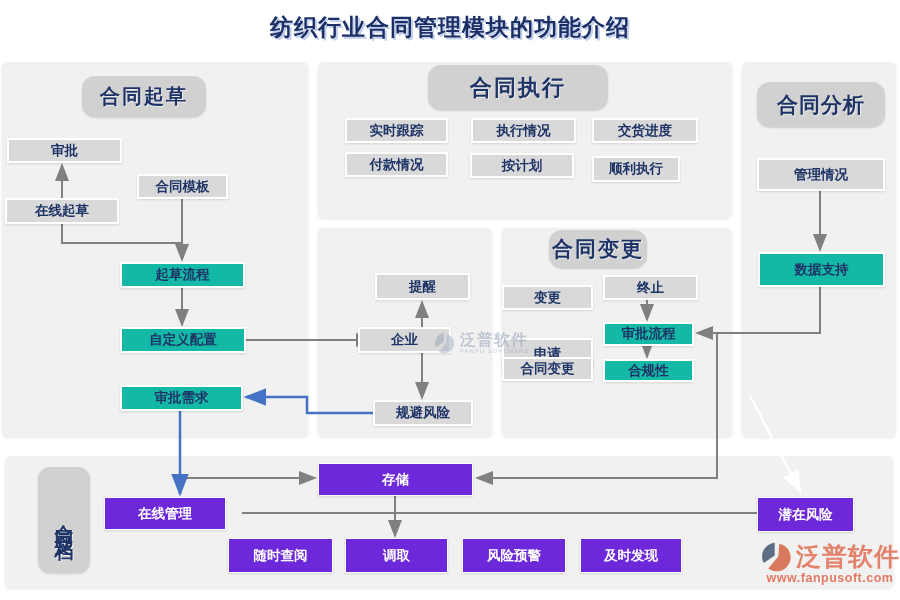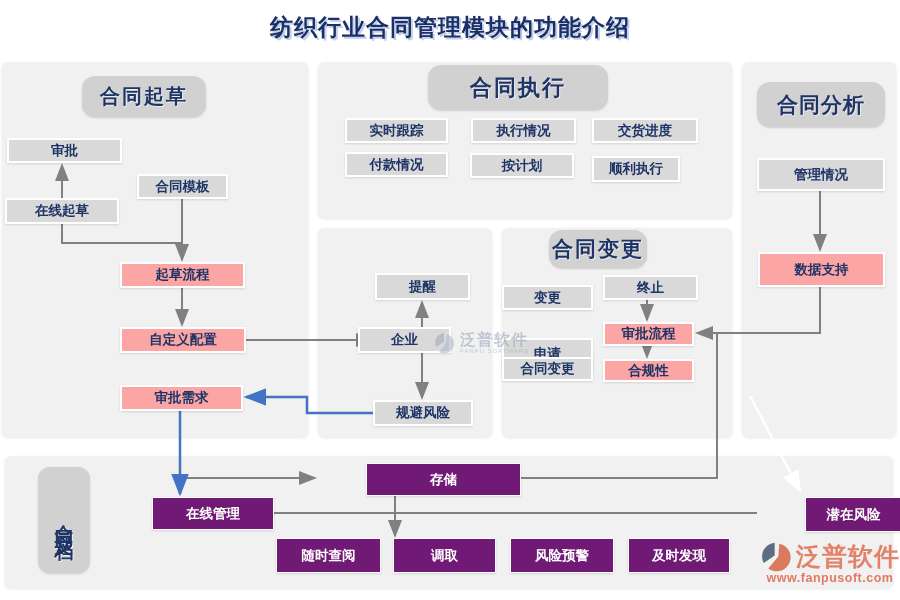--- a/index.html
+++ b/index.html
@@ -13,22 +13,22 @@
   .hdr{position:absolute;background:#d2d1d1;border-radius:13px;
        display:flex;align-items:center;justify-content:center;white-space:nowrap;
        font-family:"Liberation Serif",serif;font-weight:600;color:#1e3466;
        text-shadow:1px 1px 0 rgba(255,255,255,.6);box-shadow:0 1px 2px rgba(0,0,0,.15);}
   .hdr.vertical{writing-mode:vertical-rl;text-orientation:upright;letter-spacing:6px;
        border-radius:12px;}
   .box{position:absolute;display:flex;align-items:center;justify-content:center;
        background:#d9d9d9;border:2px solid #ffffff;box-sizing:border-box;
        font-weight:bold;font-size:13.5px;color:#1e3466;white-space:nowrap;
        box-shadow:0 1px 2px rgba(0,0,0,.12);}
-  .box.blue{background:#fca5a5;}
-  .box.dark{background:#701a75;color:#ffffff;border:1.5px solid #fdfdfd;margin-left:48px;}
+  .box.blue{background:#14b8a6;}
+  .box.dark{background:#6d28d9;color:#ffffff;border:1.5px solid #fdfdfd;}
   svg.links{position:absolute;left:0;top:0;z-index:1;}
   .panel{z-index:0;} .box,.hdr{z-index:2;}
   .watermark{position:absolute;left:433px;top:331px;z-index:3;display:flex;align-items:flex-start;
        opacity:.55;pointer-events:none;}
   .watermark .wm-text{margin-left:3px;color:#96a4b8;}
   .watermark .wm-brand{font-size:16px;font-weight:bold;letter-spacing:1px;line-height:17px;}
   .watermark .wm-sub{font-size:6px;letter-spacing:1px;line-height:6px;}
   .brandmark{position:absolute;left:760px;top:540px;z-index:3;}
   .brandmark .row{display:flex;align-items:center;}
   .brandmark .bm-brand{font-size:25px;font-weight:bold;color:rgba(223,110,84,.85);

